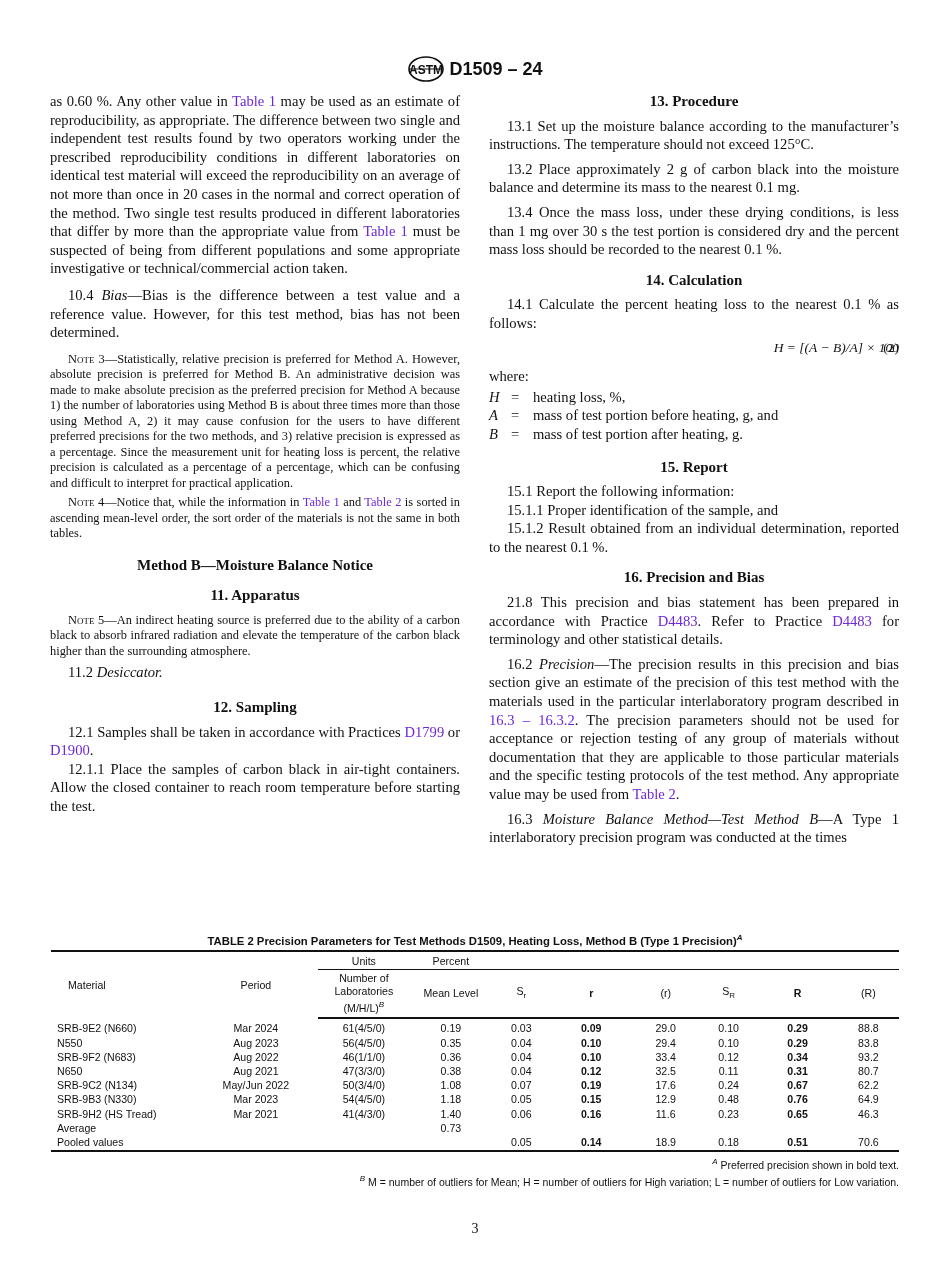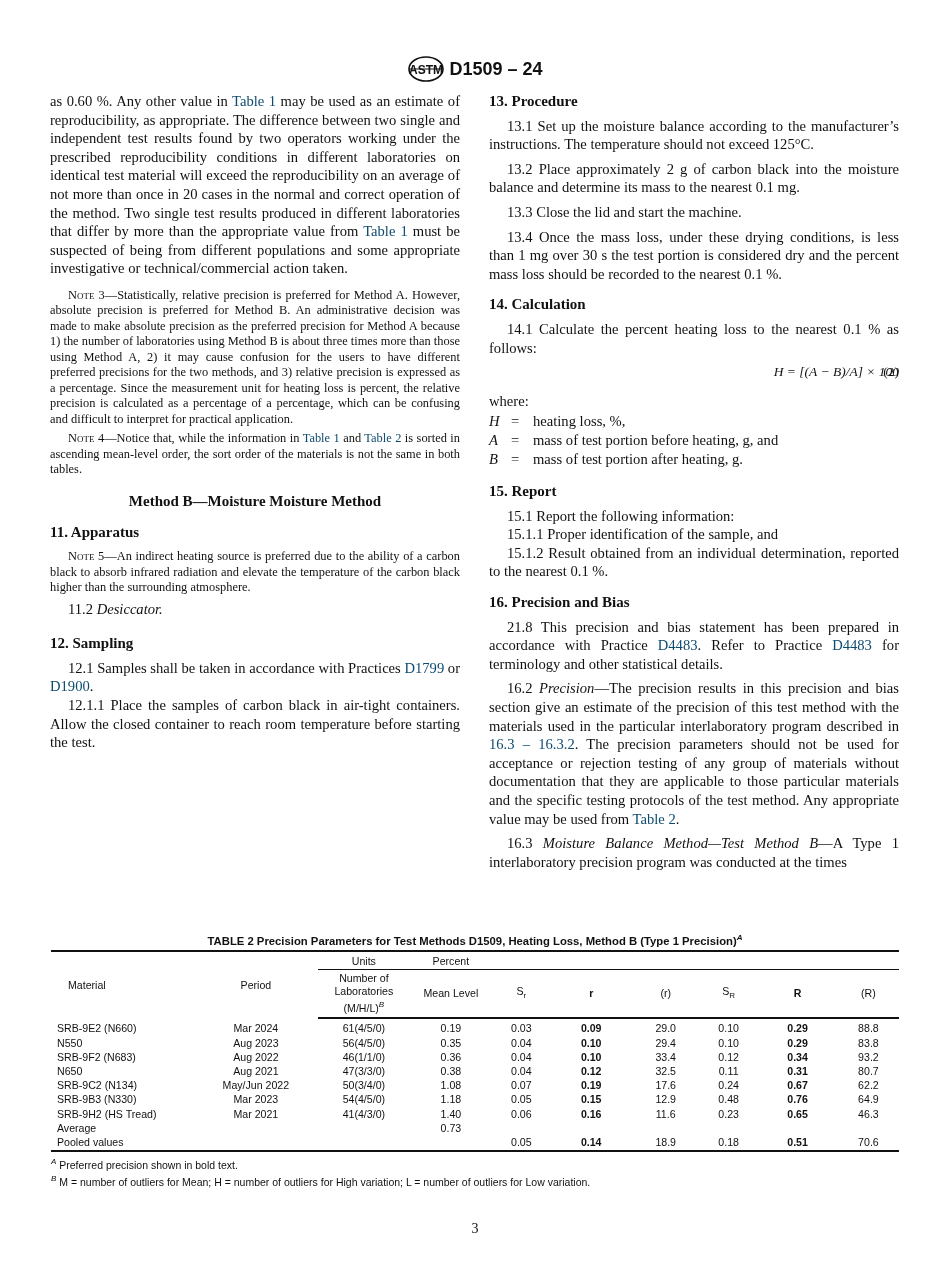--- a/index.html
+++ b/index.html
@@ -8,22 +8,22 @@
   .header .logo { display: inline-block; vertical-align: middle; width: 38px; height: 28px; }
   .header .doc-id { display: inline-block; vertical-align: middle; font-family: "Liberation Sans", sans-serif; font-weight: bold; font-size: 18px; }
   .col { position: absolute; top: 92px; width: 410px; font-size: 14.6px; line-height: 18.6px; }
   .col.left { left: 50px; }
   .col.right { left: 489px; }
   p { margin: 0; text-align: justify; }
   .para { text-indent: 18px; margin-bottom: 6px; }
   .para.tight { margin-bottom: 0; }
   .note { font-size: 12.4px; line-height: 15.5px; text-indent: 18px; text-align: justify; margin: 8px 0 4px 0; }
   .note .sc { font-variant: small-caps; }
-  .link { color: #0c4a6e; margin-top: 26px; }
-  h3 { font-size: 15px; font-weight: bold; margin: 12px 0 6px 0; }
+  .link { color: #6d28d9; margin-top: 26px; }
+  h3 { font-size: 15px; font-weight: bold; margin: 12px 0 6px 0; text-align: center; }
   h3.first { margin-top: 0; }
   .method-title { text-align: center; font-weight: bold; font-size: 15px; margin: 14px 0 10px 0; }
   .equation { position: relative; text-align: right; font-style: italic; font-size: 13.5px; margin: 6px 0 10px 0; }
   .equation .num { position: absolute; right: 0; top: 0; font-style: normal; }
   .eq-defs { margin-top: 2px; }
   .eq-def { display: flex; }
   .eq-def .sym { width: 22px; font-style: italic; }
   .eq-def .eq { width: 22px; }
   .table-wrap { position: absolute; top: 933px; left: 51px; width: 848px; font-family: "Liberation Sans", sans-serif; }
   .table-title { text-align: center; font-weight: bold; font-size: 11.3px; margin-bottom: 3px; }
@@ -31,21 +31,21 @@
   thead tr.top th { border-top: 2px solid #111; }
   th { font-weight: normal; padding: 1px 2px; line-height: 13px; vertical-align: middle; }
   th.units { border-bottom: 1px solid #111; }
   thead tr.last th { border-bottom: 2px solid #111; }
   td { padding: 0 2px; line-height: 14.2px; text-align: center; }
   td.mat { text-align: left; padding-left: 6px; }
   th.mat { text-align: left; padding-left: 17px; }
   td.b { font-weight: bold; }
   tbody tr:first-child td { padding-top: 2px; }
   tbody tr:last-child td { border-bottom: 2px solid #111; padding-bottom: 1px; }
-  .fn { font-size: 10.5px; line-height: 14px; margin-top: 3px; }
+  .fn { font-size: 10.5px; line-height: 14px; margin-top: 3px; text-align: right; }
   .fn sup { font-style: italic; font-size: 8px; }
   sup.i { font-style: italic; font-size: 8px; }
   sub { font-size: 8px; }
   .page-num { position: absolute; top: 1221px; left: 0; width: 950px; text-align: center; font-size: 14px; }
 </style>
 </head>
 <body>
 
 <div class="header">
   <span class="logo">
@@ -55,46 +55,48 @@
       <text x="19" y="18.5" text-anchor="middle" font-family="Liberation Sans, sans-serif" font-weight="bold" font-size="12" fill="#111">ASTM</text>
     </svg>
   </span>
   <span class="doc-id">D1509 – 24</span>
 </div>
 
 <div class="col left">
   <p class="para" style="text-indent:0">
     <span>as 0.60 %. Any other value in </span><span class="link">Table 1</span><span> may be used as an estimate of reproducibility, as appropriate. The difference between two single and independent test results found by two operators working under the prescribed reproducibility conditions in different laboratories on identical test material will exceed the reproducibility on an average of not more than once in 20 cases in the normal and correct operation of the method. Two single test results produced in different laboratories that differ by more than the appropriate value from </span><span class="link">Table 1</span><span> must be suspected of being from different populations and some appropriate investigative or technical/commercial action taken.</span>
   </p>
+  <p class="para" style="margin-top:8px">
+    <span>10.4 </span><i>Bias</i><span>—Bias is the difference between a test value and a reference value. However, for this test method, bias has not been determined.</span>
+  </p>
   <p class="note" style="margin-top:10px">
     <span class="sc">Note 3</span><span>—Statistically, relative precision is preferred for Method A. However, absolute precision is preferred for Method B. An administrative decision was made to make absolute precision as the preferred precision for Method A because 1) the number of laboratories using Method B is about three times more than those using Method A, 2) it may cause confusion for the users to have different preferred precisions for the two methods, and 3) relative precision is expressed as a percentage. Since the measurement unit for heating loss is percent, the relative precision is calculated as a percentage of a percentage, which can be confusing and difficult to interpret for practical application.</span>
   </p>
   <p class="note" style="margin-top:2px">
     <span class="sc">Note 4</span><span>—Notice that, while the information in </span><span class="link">Table 1</span><span> and </span><span class="link">Table 2</span><span> is sorted in ascending mean-level order, the sort order of the materials is not the same in both tables.</span>
   </p>
-  <div class="method-title">Method B—Moisture Moisture Method</div>
+  <div class="method-title">Method B—Moisture Balance Notice</div>
   <h3>11.  Apparatus</h3>
   <p class="note">
     <span class="sc">Note 5</span><span>—An indirect heating source is preferred due to the ability of a carbon black to absorb infrared radiation and elevate the temperature of the carbon black higher than the surrounding atmosphere.</span>
   </p>
   <p class="para">
     <span>11.2 </span><i>Desiccator.</i>
   </p>
   <h3 style="margin-top:16px">12.  Sampling</h3>
   <p class="para tight">
     <span>12.1  Samples shall be taken in accordance with Practices </span><span class="link">D1799</span><span> or </span><span class="link">D1900</span><span>.</span>
   </p>
   <p class="para">12.1.1  Place the samples of carbon black in air-tight containers. Allow the closed container to reach room temperature before starting the test.</p>
 </div>
 
 <div class="col right">
   <h3 class="first">13.  Procedure</h3>
   <p class="para">13.1  Set up the moisture balance according to the manufacturer’s instructions. The temperature should not exceed 125°C.</p>
   <p class="para">13.2  Place approximately 2 g of carbon black into the moisture balance and determine its mass to the nearest 0.1 mg.</p>
-  <p class="para">13.3  Close the lid and start the machine.</p>
   <p class="para">13.4  Once the mass loss, under these drying conditions, is less than 1 mg over 30 s the test portion is considered dry and the percent mass loss should be recorded to the nearest 0.1 %.</p>
 
   <h3>14.  Calculation</h3>
   <p class="para">14.1  Calculate the percent heating loss to the nearest 0.1 % as follows:</p>
   <div class="equation">
     <span>H = [(A − B)/A] × 100</span>
     <span class="num">(2)</span>
   </div>
   <p>where:</p>
   <div class="eq-defs">

